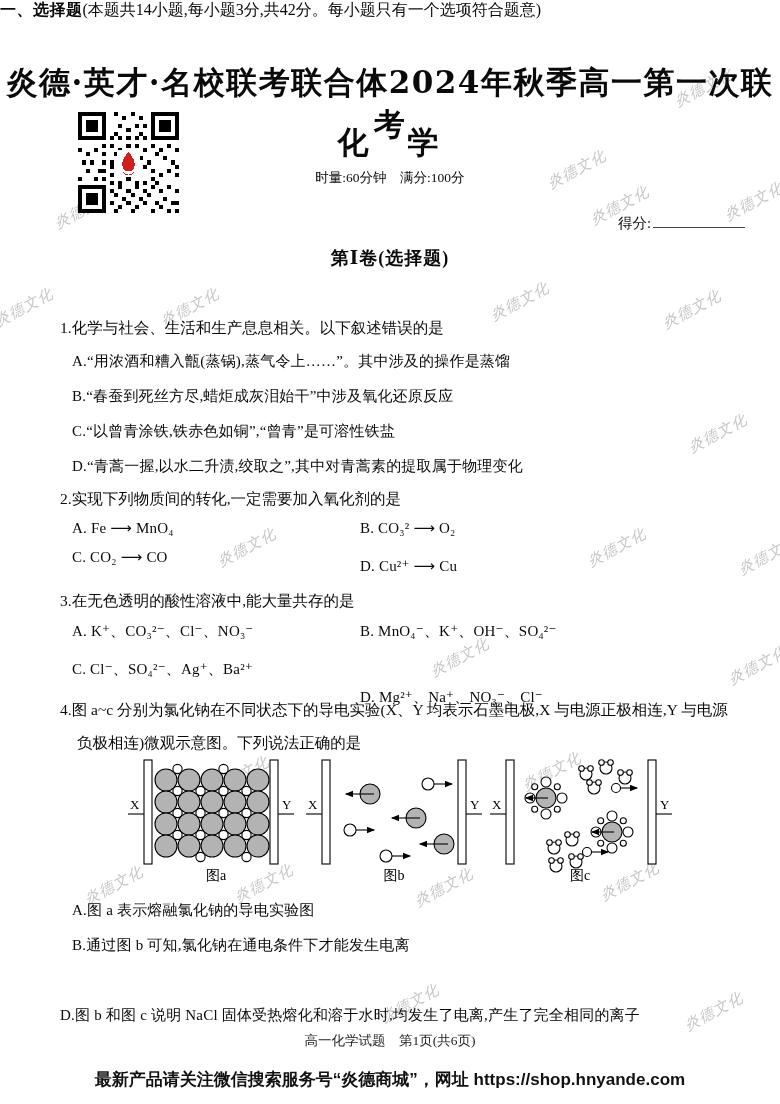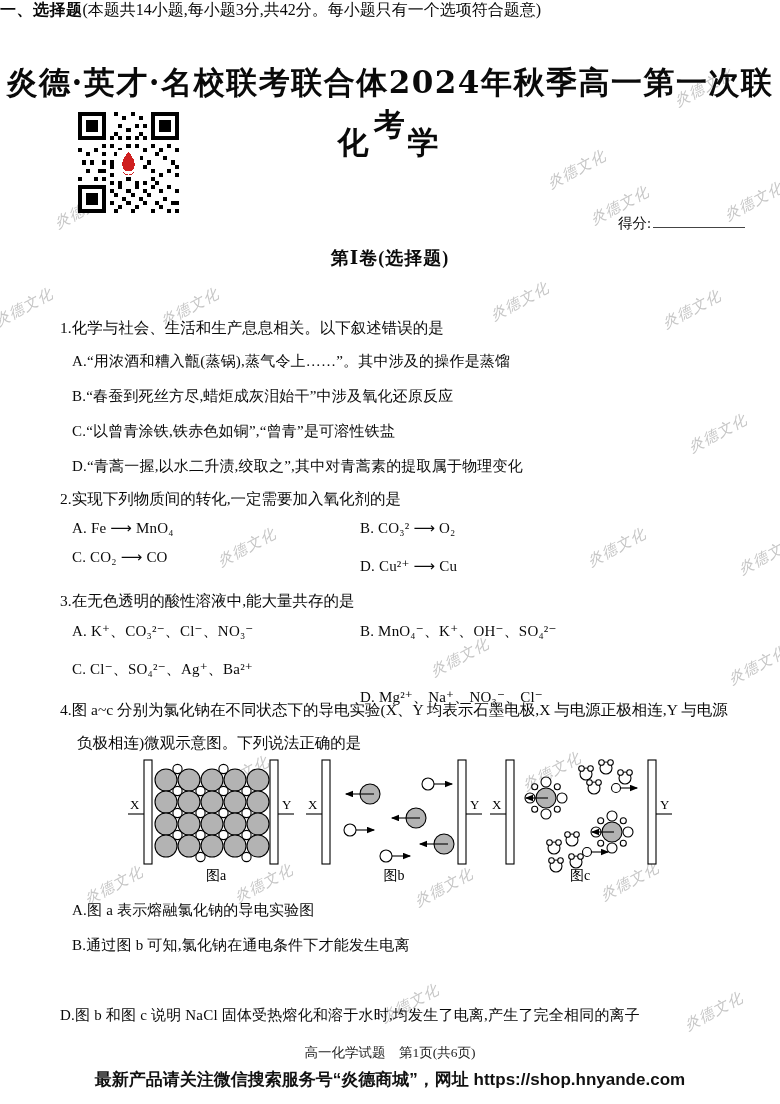--- a/index.html
+++ b/index.html
@@ -14,21 +14,21 @@
       font-family:"DejaVu Serif",serif;}
   .exam-title{top:62px;font-size:31px;font-weight:bold;letter-spacing:1.5px;
       font-family:"DejaVu Serif","Liberation Serif",serif;}
   .subject{top:122px;font-size:31px;font-weight:bold;letter-spacing:4px;}
   .meta{top:169px;font-size:13.5px;}
   .score{left:618px;top:198px;font-size:14.5px;margin-top:16px;}
   .score-line{display:inline-block;width:92px;height:13px;border-bottom:1.2px solid #444;margin-left:2px;}
   .sec-title{top:246px;font-size:18px;font-weight:bold;letter-spacing:1px;}
   .intro{left:60px;top:288px;font-size:16px;white-space:nowrap;}
   .intro b{letter-spacing:.5px;}
-  .footer{top:1032px;font-size:13.5px;color:#222;margin-top:12px;}
+  .footer{top:1032px;font-size:13.5px;color:#222;}
   .banner{top:1068px;font-size:17px;font-weight:600;color:#111;
       font-family:"Liberation Sans","DejaVu Sans",sans-serif;text-align:center;}
   svg text{font-family:"Liberation Serif",serif;}
   .qr{position:absolute;left:78px;top:112px;width:101px;height:101px;}
 </style>
 </head>
 <body>
 
 <div class="page">
 
@@ -79,20 +79,21 @@
       M9 20h1v1H9z M11 21h1v1h-1z M13 20h1v1h-1z M15 21h1v1h-1z M17 20h1v1h-1z M19 22h1v1h-1z M21 21h1v1h-1z M23 22h1v1h-1z
       M8 22h1v1H8z M10 23h1v1h-1z M12 22h1v1h-1z M14 23h1v1h-1z M16 22h1v1h-1z M18 24h1v1h-1z M20 23h1v1h-1z M22 24h1v1h-1z M9 24h1v1H9z M13 24h1v1h-1z M24 22h1v1h-1z M24 24h1v1h-1z"></path>
     <rect x="9.6" y="9.4" width="5.8" height="6.4" fill="#fff"></rect>
     <g>
       <path fill="#cf2020" d="M12.5 9.8 C11.2 11.5 10.6 12.6 11.1 13.9 C11.5 14.9 13.5 14.9 13.9 13.9 C14.4 12.6 13.8 11.5 12.5 9.8 Z"></path>
       <path fill="#cf2020" d="M11.2 14.9 C12 15.7 13 15.7 13.8 14.9 C13.6 15.9 11.4 15.9 11.2 14.9 Z"></path>
     </g>
   </svg>
 
   <div class="center subject">化　学</div>
+  <div class="center meta">时量:60分钟　满分:100分</div>
 
   <div class="abs score">
     <span>得分:</span><span class="score-line"></span>
   </div>
 
   <div class="center sec-title">第Ⅰ卷(选择题)</div>
   <div class="intro"><b>一、选择题</b><span>(本题共14小题,每小题3分,共42分。每小题只有一个选项符合题意)</span></div>
 
   <div class="abs stem" style="left:60px;top:318px">1.化学与社会、生活和生产息息相关。以下叙述错误的是</div>
   <div class="abs opt" style="left:72px;top:352px">A.“用浓酒和糟入甑(蒸锅),蒸气令上……”。其中涉及的操作是蒸馏</div>

